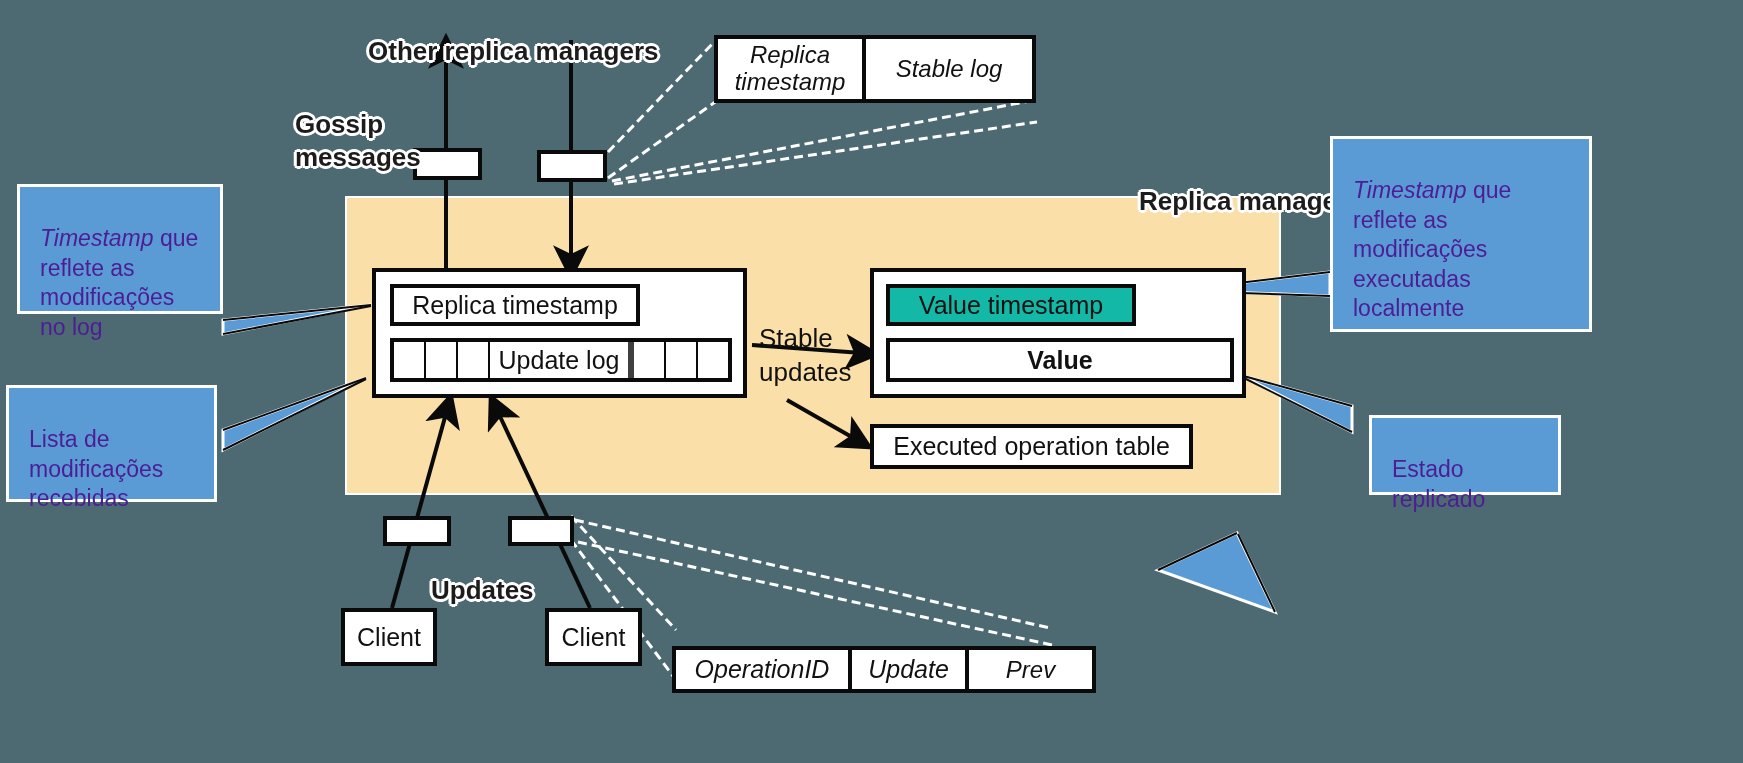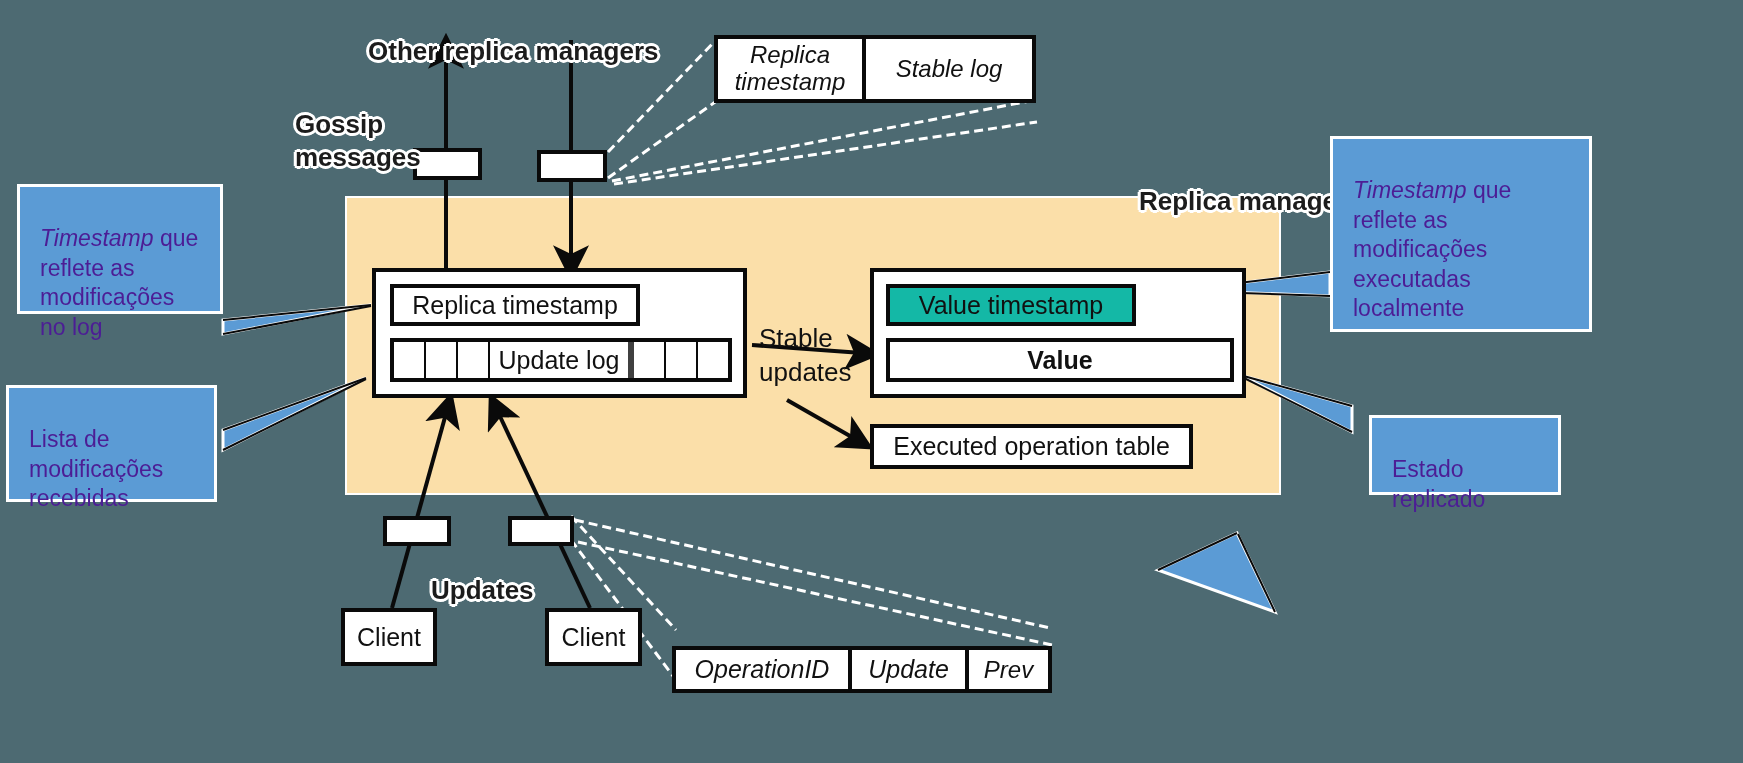--- a/index.html
+++ b/index.html
@@ -148,21 +148,21 @@
 
   <div class="abs" style="left:714px;top:35px;width:322px;height:68px;
         background:#fff;border:4px solid #0a0a0a;box-sizing:border-box;display:flex;">
     <div style="width:144px;border-right:4px solid #0a0a0a;display:flex;align-items:center;
                 justify-content:center;text-align:center;font-style:italic;font-size:24px;
                 line-height:1.12;color:#111;">Replica timestamp</div>
     <div style="flex:1;display:flex;align-items:center;justify-content:center;
                 font-style:italic;font-size:24px;color:#111;">Stable log</div>
   </div>
 
-  <div class="abs" style="left:672px;top:646px;width:380px;height:47px;
+  <div class="abs" style="left:672px;top:646px;width:424px;height:47px;
         background:#fff;border:4px solid #0a0a0a;box-sizing:border-box;display:flex;">
     <div style="width:172px;border-right:4px solid #0a0a0a;display:flex;align-items:center;
                 justify-content:center;font-style:italic;font-size:25px;color:#111;">OperationID</div>
     <div style="width:113px;border-right:4px solid #0a0a0a;display:flex;align-items:center;
                 justify-content:center;font-style:italic;font-size:25px;color:#111;">Update</div>
     <div style="flex:1;display:flex;align-items:center;justify-content:center;
                 font-style:italic;font-size:24px;color:#111;">Prev</div>
   </div>
 
   <div class="abs" id="log-group">

